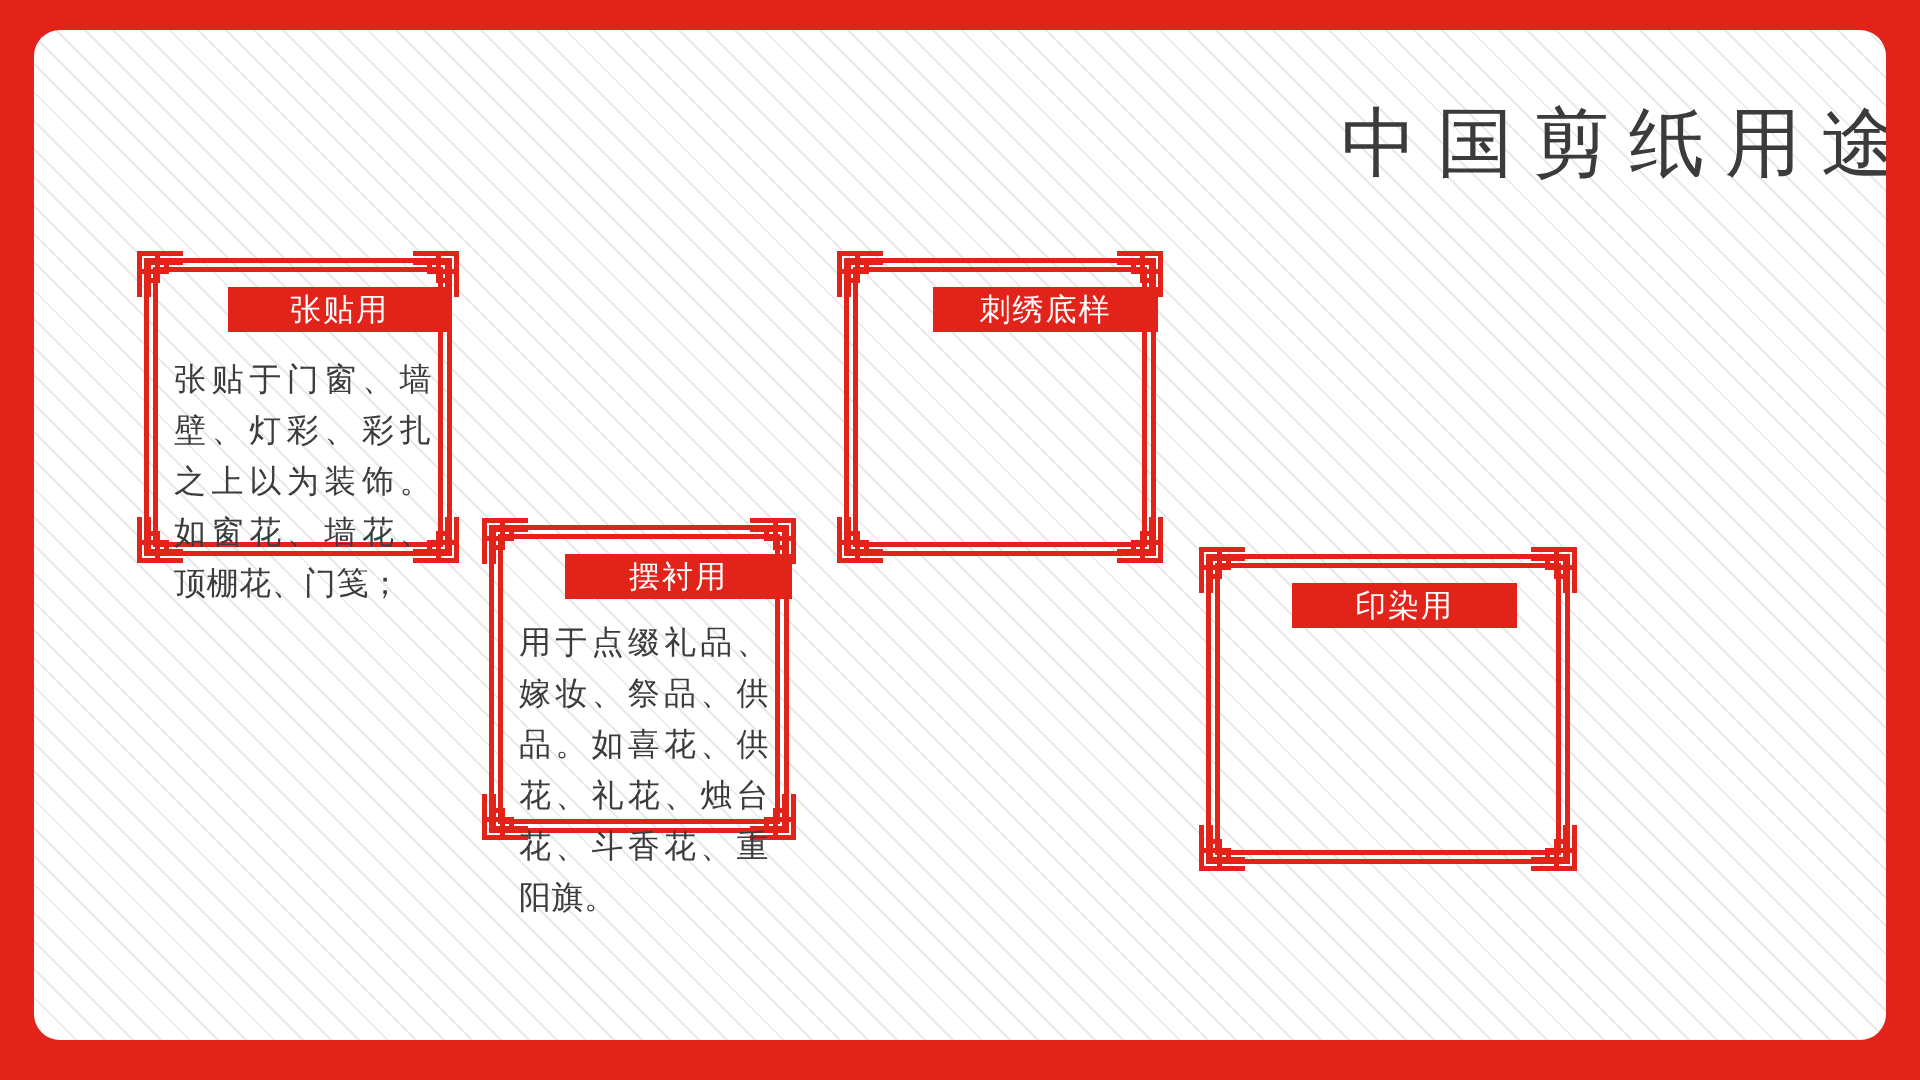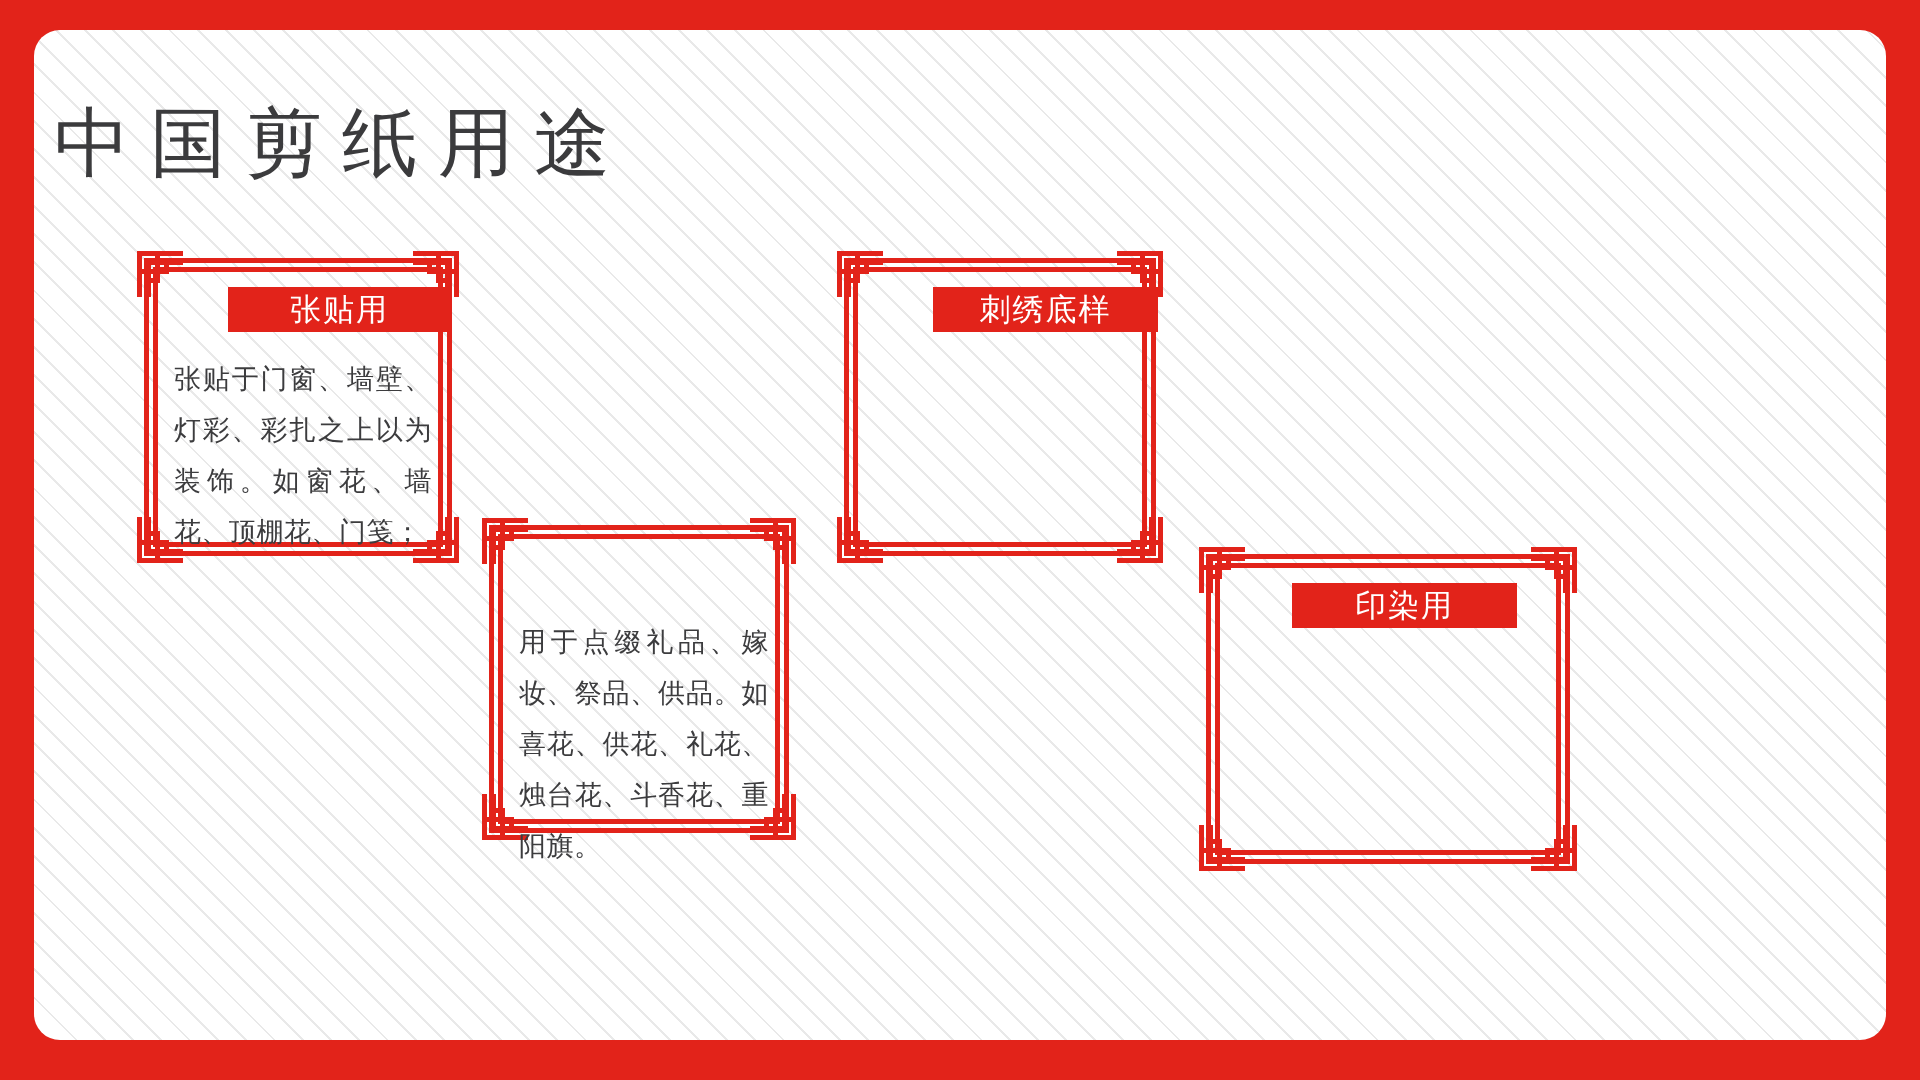--- a/index.html
+++ b/index.html
@@ -28,29 +28,30 @@
        45deg,
        #ffffff 0px, #ffffff 9px,
        #e9e9e9 9px, #e9e9e9 11px,
        #ffffff 11px, #ffffff 20px);
     overflow:hidden;
   }
 
   
   #title{
     position:absolute;
-    top:72px;left:0;width:100%;
-    text-align:left;
+    top:72px;left:8px;width:100%;
+    text-align:right;
     font-size:76px;
     line-height:1.1;
     color:#3b3b3d;
     letter-spacing:20px;
     text-indent:20px;
     font-weight:400;
     white-space:pre;
+    padding-left:23px;
   }
 
   
   .card{
     position:absolute;
     box-sizing:border-box;
   }
 
   
   .frame-outer{
@@ -86,21 +87,21 @@
     letter-spacing:2px;
     font-family:"Liberation Serif","DejaVu Serif",serif;
     box-sizing:border-box;
     margin-left:44px;
   }
 
   
   .body-text{
     position:absolute;
     color:#3c3c3e;
-    font-size:27px;
+    font-size:32px;
     line-height:51px;
     letter-spacing:0.5px;
     text-align:justify;
     font-family:"Liberation Serif","DejaVu Serif",serif;
     box-sizing:border-box;
   }
 
   
   
   #card1{left:110px;top:228px;width:308px;height:298px;}
@@ -251,20 +252,23 @@
             <rect x="9" y="9" width="37" height="5"></rect>
           <rect x="18" y="0" width="5" height="23"></rect>
             <rect x="0" y="18" width="23" height="5"></rect>
           <rect x="18" y="18" width="14" height="5"></rect>
             <rect x="18" y="18" width="5" height="14"></rect>
           <rect x="27" y="9" width="5" height="9"></rect>
             <rect x="9" y="27" width="9" height="5"></rect>
         </svg>
       </span>
 
+      <div class="banner">
+        <span>摆衬用</span>
+      </div>
       <div class="body-text">用于点缀礼品、嫁妆、祭品、供品。如喜花、供花、礼花、烛台花、斗香花、重阳旗。</div>
     </div>
 
     <div class="card" id="card3">
       <div class="frame-outer"></div>
       <div class="frame-inner"></div>
 
       <span class="corner c-tl">
         <svg viewBox="0 0 46 46" xmlns="http://www.w3.org/2000/svg" fill="#e2231a">
           <rect x="0" y="0" width="5" height="46"></rect>

